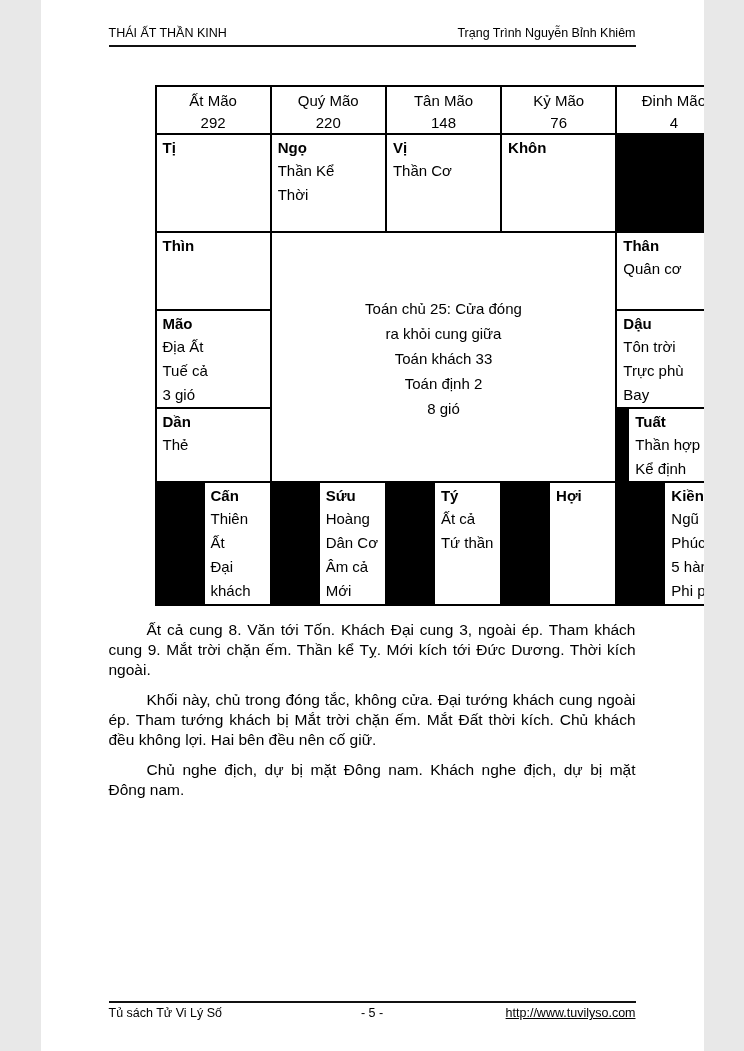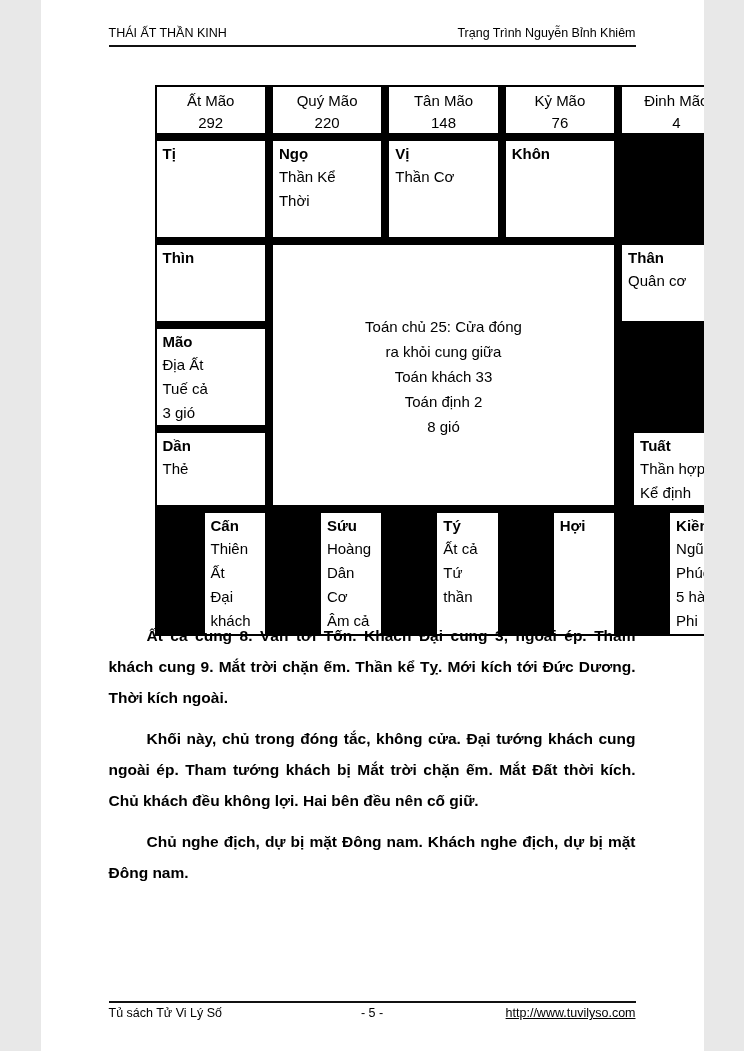--- a/index.html
+++ b/index.html
@@ -20,21 +20,21 @@
     border-bottom: 2px solid #111;
     font-size: 12.5px;
   }
   
   .chart {
     position: absolute; left: 114px; top: 85px;
     width: 578px;
     display: grid;
     grid-template-columns: repeat(5, 1fr);
     grid-template-rows: 46px 96px 76px 96px 72px 121px;
-    gap: 8px;
+    gap: 2px;
     padding: 2px;
     background: #000;
   }
   .cell { background: #fff; overflow: hidden; padding: 2px 6px 0 6px; font-size: 15px; }
   .cell.hdr { text-align: center; padding-top: 3px; }
   .cell.hdr div { line-height: 22px; }
   .lbl { font-weight: bold; line-height: 22px; }
   .ln  { line-height: 24px; }
   .cell.center {
     grid-area: 3 / 2 / 6 / 5;
@@ -51,23 +51,22 @@
   .a-tuat { grid-area: 5 / 5 / 6 / 6; margin-left: 12px; }
   .r6 { grid-row: 6; margin-left: 48px; }
   
   .body-text {
     position: absolute; left: 68px; right: 68px; top: 620px;
     font-size: 15.5px;
   }
   .body-text p {
     text-align: justify;
     text-indent: 38px;
-    line-height: 31px;
+    line-height: 20px;
     margin-bottom: 10px;
-    font-weight: bold;
   }
   
   .page-footer {
     position: absolute; left: 68px; right: 68px; top: 1001px;
     border-top: 2px solid #111;
     padding-top: 3px;
     font-size: 12.5px;
     display: flex; justify-content: space-between;
   }
   .page-footer .center-no {
@@ -137,20 +136,26 @@
     <div class="cell a-than">
       <div class="lbl">Thân</div>
       <div class="ln">Quân cơ</div>
     </div>
     <div class="cell a-mao">
       <div class="lbl">Mão</div>
       <div class="ln">Địa Ất</div>
       <div class="ln">Tuế cả</div>
       <div class="ln">3 gió</div>
     </div>
+    <div class="cell a-dau">
+      <div class="lbl">Dậu</div>
+      <div class="ln">Tôn trời</div>
+      <div class="ln">Trực phù</div>
+      <div class="ln">Bay</div>
+    </div>
     <div class="cell a-dan">
       <div class="lbl">Dần</div>
       <div class="ln">Thẻ</div>
     </div>
     <div class="cell a-tuat">
       <div class="lbl">Tuất</div>
       <div class="ln">Thần hợp</div>
       <div class="ln">Kể định</div>
     </div>
 

